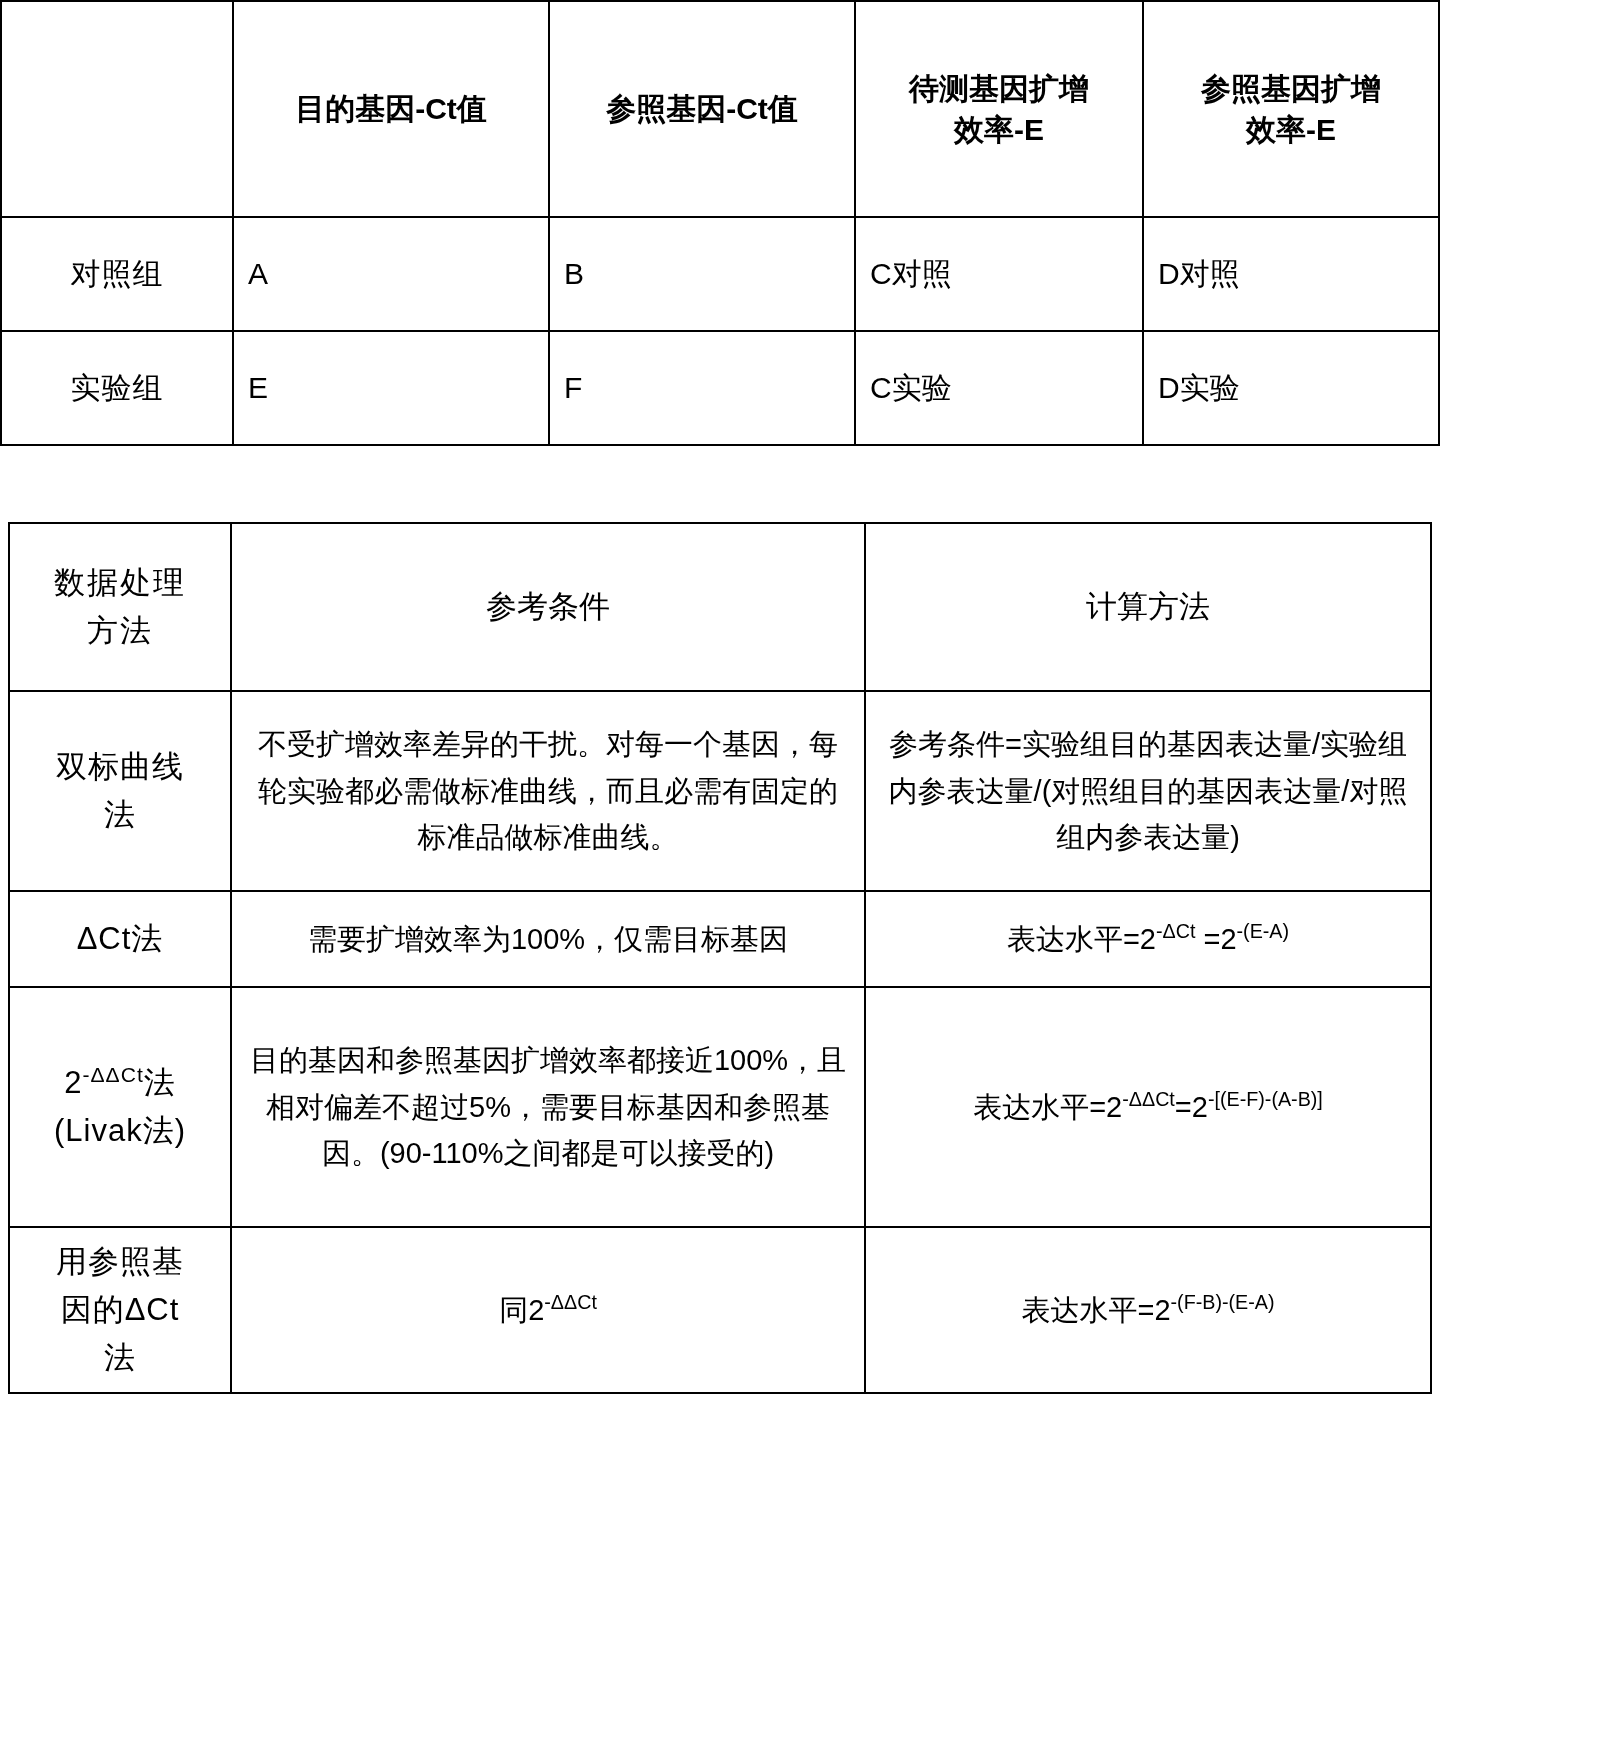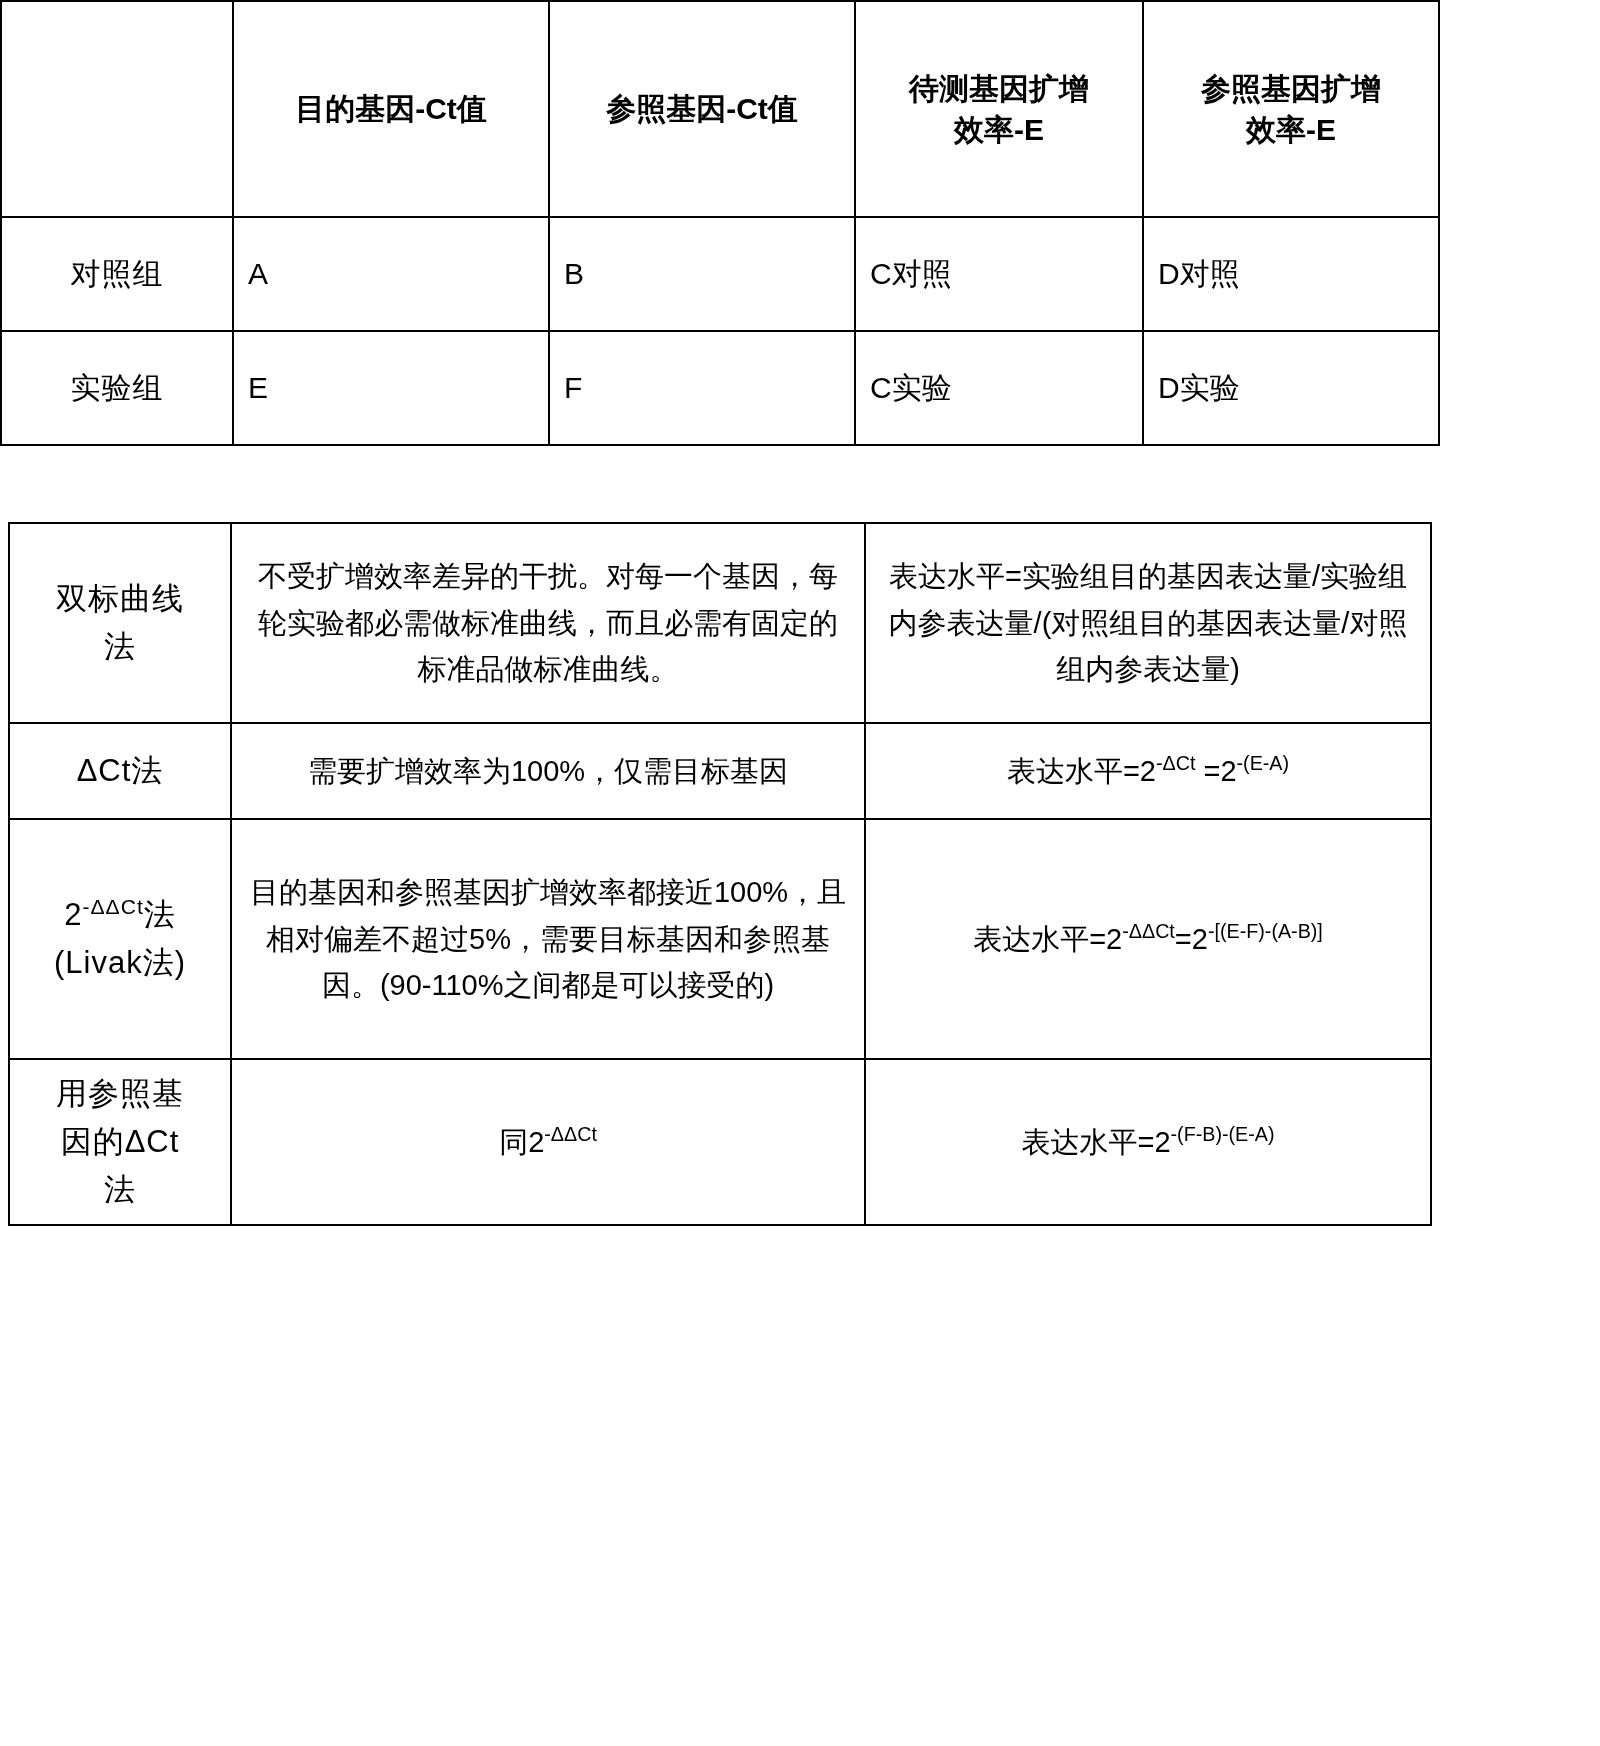--- a/index.html
+++ b/index.html
@@ -166,26 +166,32 @@
   </table>
 
   <table class="table-methods">
     <colgroup>
       <col class="m-w1">
         <col class="m-w2">
         <col class="m-w3">
     </colgroup>
     <tbody>
 
+      <tr>
+        <td class="m-hdr narrow pre-lines">数据处理
+方法</td>
+        <td class="m-hdr">参考条件</td>
+        <td class="m-hdr">计算方法</td>
+      </tr>
 
       <tr class="r-dual">
         <td class="m-method pre-lines">双标曲线
 法</td>
         <td class="m-cond">不受扩增效率差异的干扰。对每一个基因，每轮实验都必需做标准曲线，而且必需有固定的标准品做标准曲线。</td>
-        <td class="m-calc">表达水平=实验组目的基因表达量/实验组内参表达量/(对照组目的基因表达量/对照组内参表达量)</td>
+        <td class="m-calc">参考条件=实验组目的基因表达量/实验组内参表达量/(对照组目的基因表达量/对照组内参表达量)</td>
       </tr>
 
       <tr class="r-dct">
         <td class="m-method">ΔCt法</td>
         <td class="m-cond">需要扩增效率为100%，仅需目标基因</td>
         <td class="m-calc nowrap">
           <span>表达水平=2</span><sup>-ΔCt</sup><span> =2</span><sup>-(E-A)</sup>
         </td>
       </tr>
 

